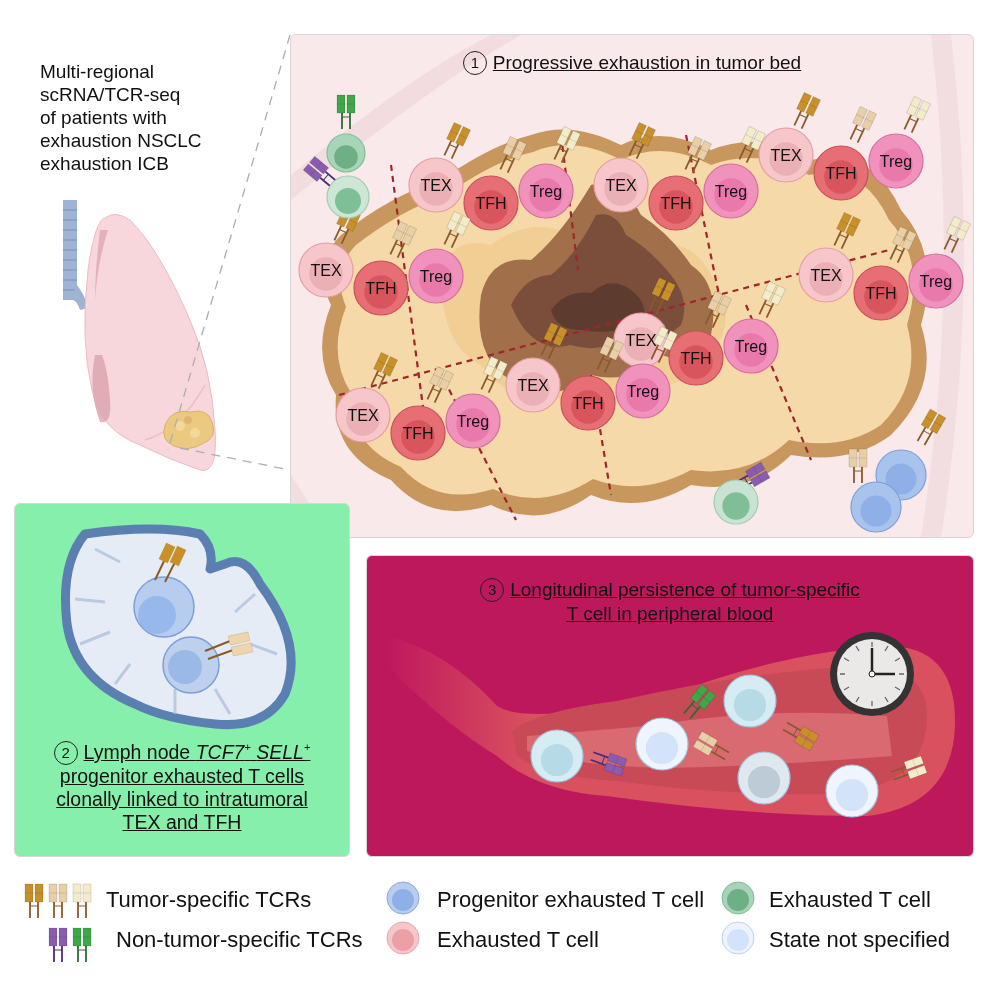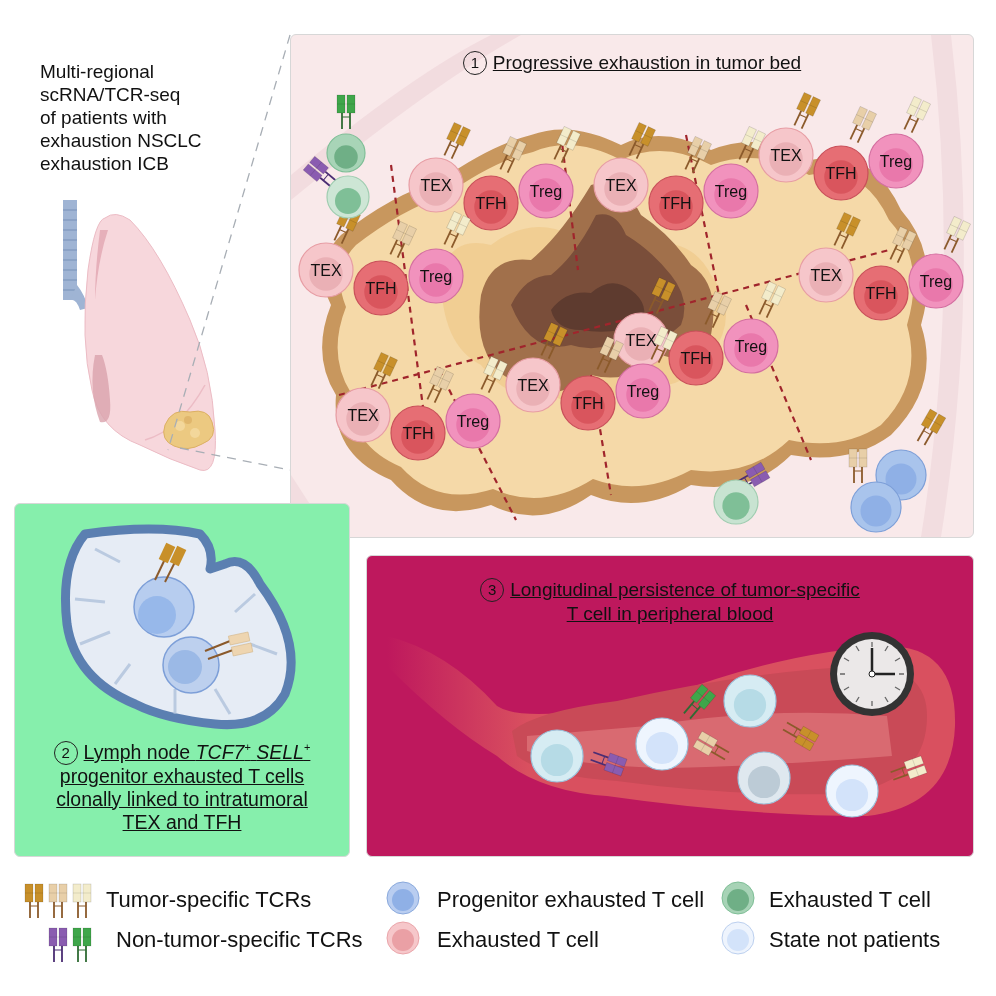--- a/index.html
+++ b/index.html
@@ -694,13 +694,13 @@
   <g>
       <circle cx="18" cy="20" r="16" fill="#a7d3b6" stroke="#7fbf97"></circle>
       <circle cx="18" cy="22" r="11" fill="#6faf86"></circle>
     </g>
   <g>
       <circle cx="18" cy="60" r="16" fill="#eef4fd" stroke="#bcd0ef"></circle>
       <circle cx="18" cy="62" r="11" fill="#d3e3fa"></circle>
     </g>
 </svg>
 <div class="legend-text" style="left:769px;top:889px">Exhausted T cell</div>
-<div class="legend-text" style="left:769px;top:929px">State not patients</div>
+<div class="legend-text" style="left:769px;top:929px">State not specified</div>
 
 </body></html>

